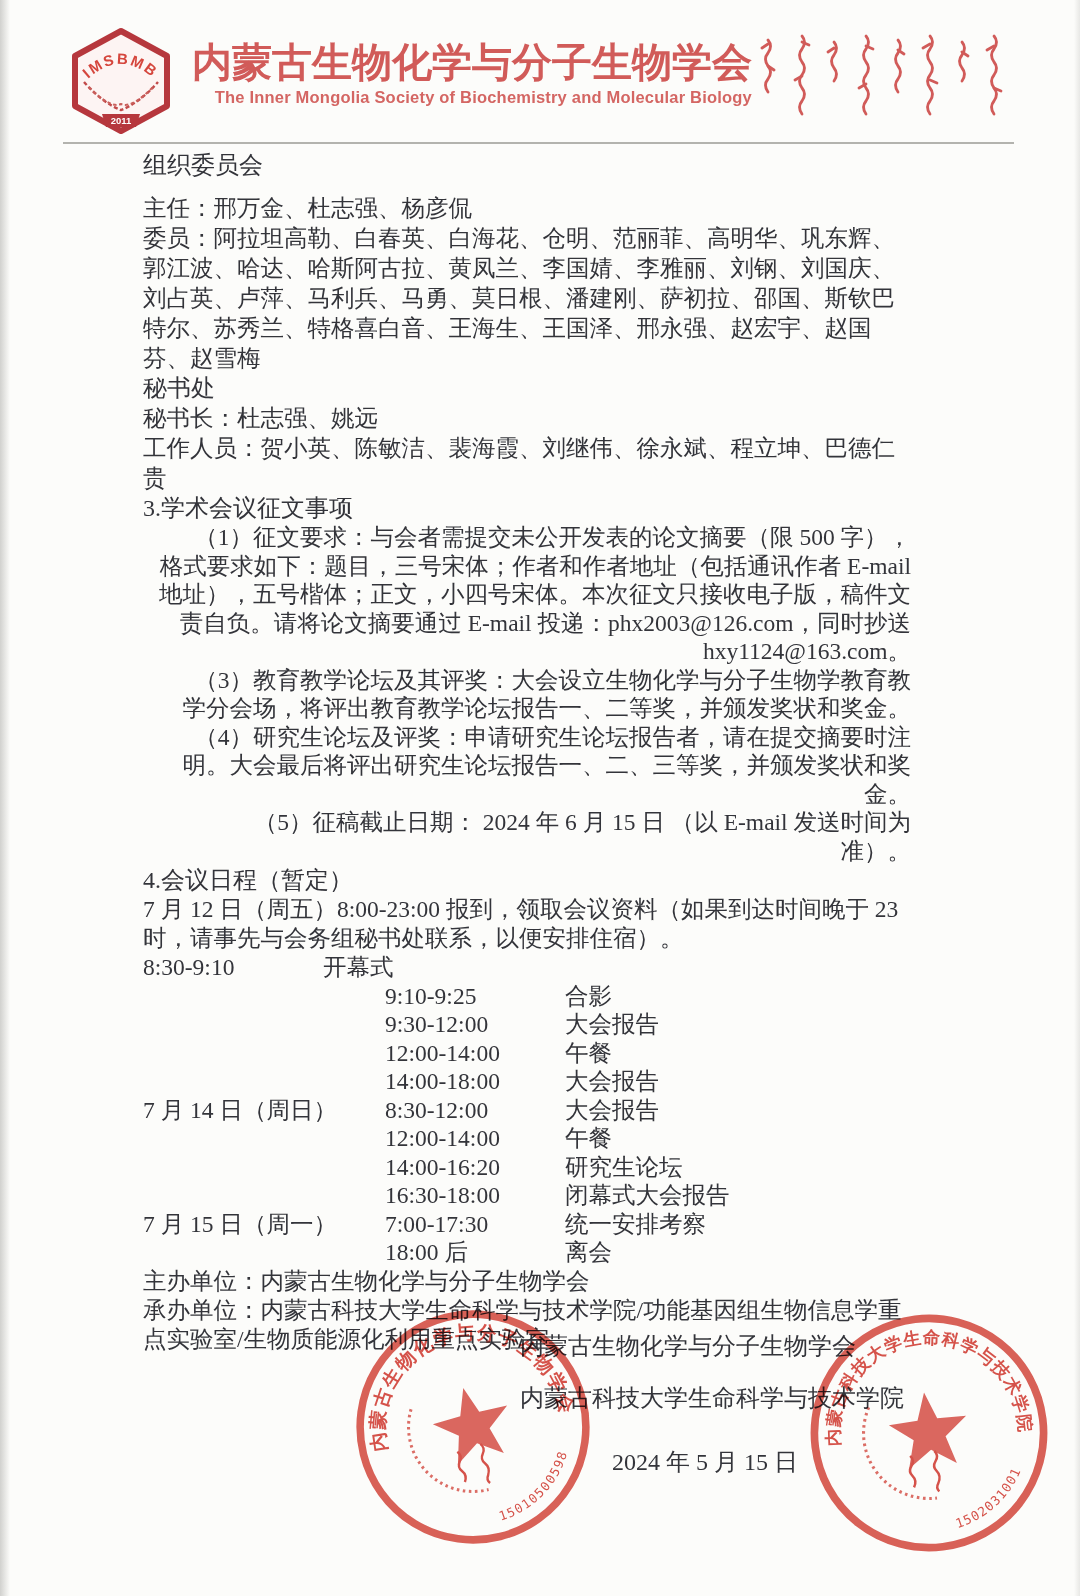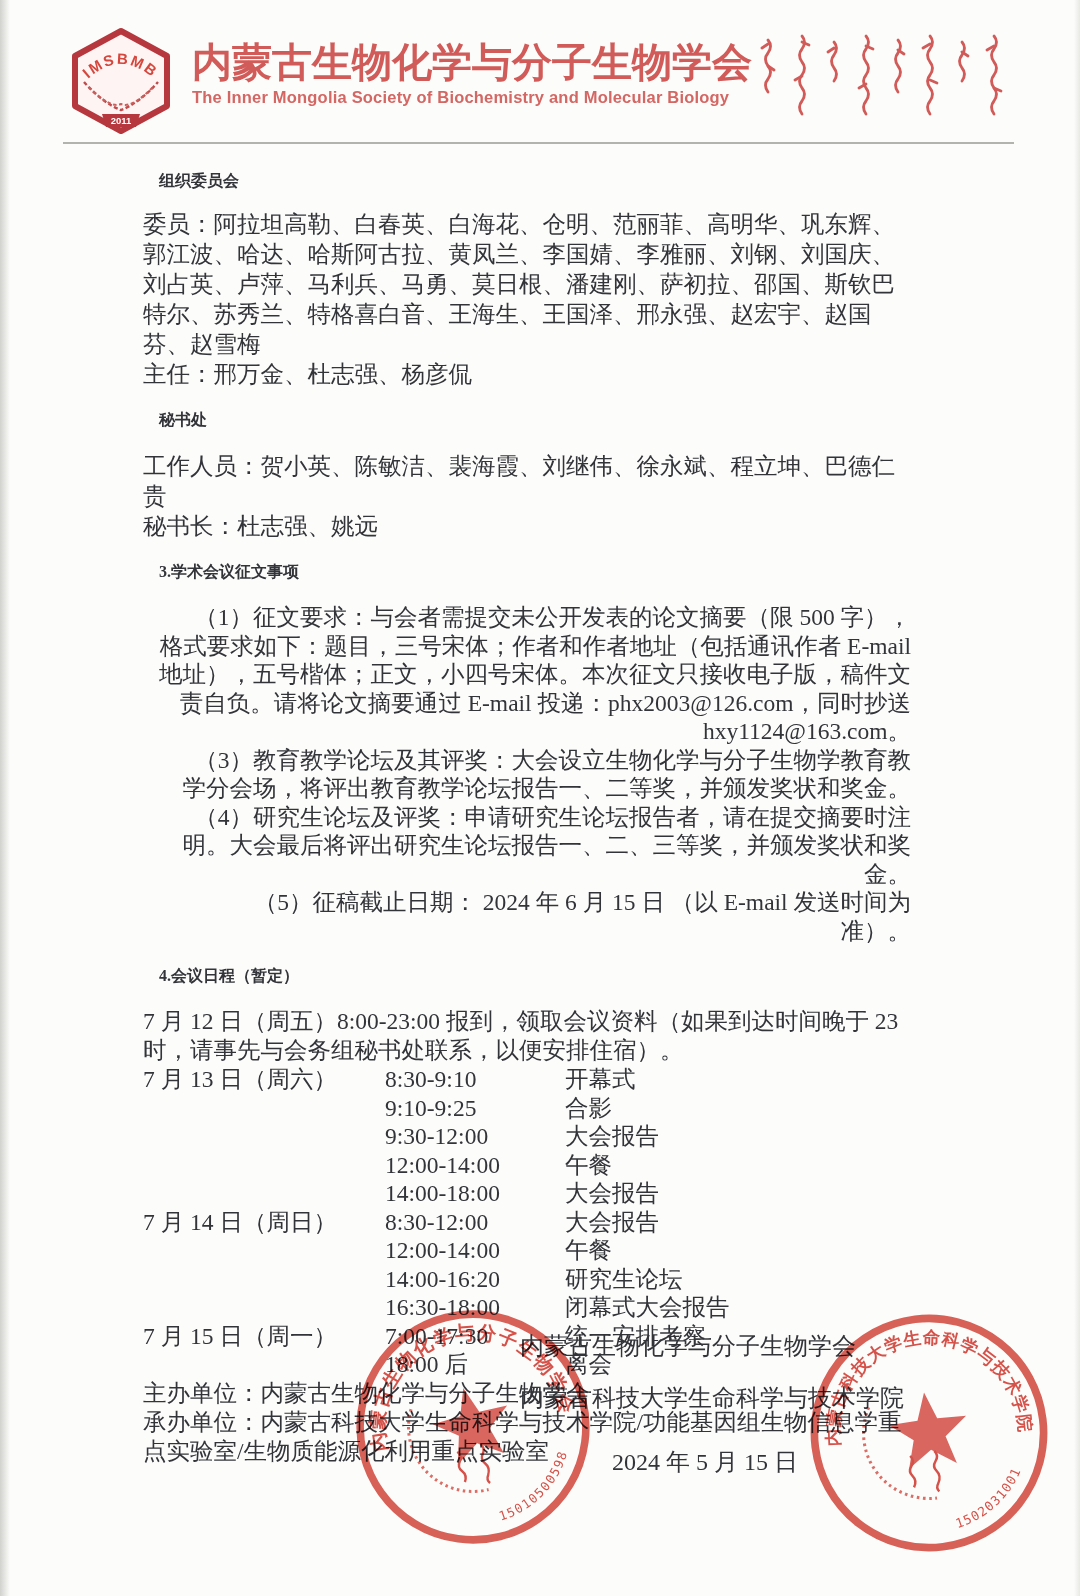--- a/index.html
+++ b/index.html
@@ -24,26 +24,27 @@
   .title-block{margin-left:14px;padding-top:16px;flex:0 0 auto;}
   .title-cn{
     font-family:"Liberation Sans","DejaVu Sans",sans-serif;
     font-size:40px;font-weight:700;color:#d15b59;letter-spacing:0px;line-height:1.1;
     white-space:nowrap;
   }
   .title-en{
     font-family:"Liberation Sans","DejaVu Sans",sans-serif;
     font-size:16.5px;font-weight:700;color:#d46663;letter-spacing:.2px;margin-top:4px;
     white-space:nowrap;
+    text-align:right;
   }
   .mong{margin-left:6px;margin-top:8px;flex:0 0 auto;}
   .divider{position:absolute;left:63px;right:66px;top:142px;border-top:2px solid #b3b3ae;}
   
   .content{position:absolute;left:143px;top:150px;width:768px;font-size:23.5px;}
-  .content h2{font-size:16px;font-weight:700;margin:16px;line-height:30px;}
+  .content h2{font-size:24px;font-weight:400;margin:0;line-height:30px;}
   .content h2.gap-after{margin-bottom:13px;}
   .content p{margin:0;line-height:30px;}
   .content p.para{line-height:28.5px;text-indent:2em;text-align:right;}
   .content p.tight{line-height:29px;}
   .sch-row{display:flex;line-height:28.5px;}
   .sch-date{width:242px;flex:0 0 auto;}
   .sch-time{width:180px;flex:0 0 auto;}
   .sch-event{flex:1;}
   
   .sig{position:absolute;font-size:24px;white-space:nowrap;z-index:3;}
@@ -99,39 +100,38 @@
       <path d="M204 20 l6 4"></path>
       <path d="M236 4 q5 6 0 13 q-5 6 0 13 q5 6 0 13 q-5 6 0 13 q5 6 0 13 q-5 6 0 13"></path>
       <path d="M236 14 l-7 4 M236 56 l7 3"></path>
     </svg>
   </header>
 
   <div class="divider"></div>
 
   <main class="content">
     <h2 class="gap-after">组织委员会</h2>
+    <p>主任：邢万金、杜志强、杨彦侃</p>
     <p>委员：阿拉坦高勒、白春英、白海花、仓明、范丽菲、高明华、巩东辉、郭江波、哈达、哈斯阿古拉、黄凤兰、李国婧、李雅丽、刘钢、刘国庆、刘占英、卢萍、马利兵、马勇、莫日根、潘建刚、萨初拉、邵国、斯钦巴特尔、苏秀兰、特格喜白音、王海生、王国泽、邢永强、赵宏宇、赵国芬、赵雪梅</p>
-    <p>主任：邢万金、杜志强、杨彦侃</p>
 
     <h2>秘书处</h2>
+    <p>秘书长：杜志强、姚远</p>
     <p>工作人员：贺小英、陈敏洁、裴海霞、刘继伟、徐永斌、程立坤、巴德仁贵</p>
-    <p>秘书长：杜志强、姚远</p>
 
     <h2>3.学术会议征文事项</h2>
     <p class="para">（1）征文要求：与会者需提交未公开发表的论文摘要（限 500 字），格式要求如下：题目，三号宋体；作者和作者地址（包括通讯作者 E-mail 地址），五号楷体；正文，小四号宋体。本次征文只接收电子版，稿件文责自负。请将论文摘要通过 E-mail 投递：phx2003@126.com，同时抄送 hxy1124@163.com。</p>
     <p class="para">（3）教育教学论坛及其评奖：大会设立生物化学与分子生物学教育教学分会场，将评出教育教学论坛报告一、二等奖，并颁发奖状和奖金。</p>
     <p class="para">（4）研究生论坛及评奖：申请研究生论坛报告者，请在提交摘要时注明。大会最后将评出研究生论坛报告一、二、三等奖，并颁发奖状和奖金。</p>
     <p class="para">（5）征稿截止日期： 2024 年 6 月 15 日 （以 E-mail 发送时间为准）。</p>
 
     <h2>4.会议日程（暂定）</h2>
     <p class="tight">7 月 12 日（周五）8:00-23:00 报到，领取会议资料（如果到达时间晚于 23 时，请事先与会务组秘书处联系，以便安排住宿）。</p>
 
     <div class="schedule">
       <div class="sch-row">
-        <span class="sch-date">7 月 13 日（周六）</span>
         <span class="sch-time">8:30-9:10</span>
         <span class="sch-event">开幕式</span>
       </div>
       <div class="sch-row">
         <span class="sch-date"></span>
         <span class="sch-time">9:10-9:25</span>
         <span class="sch-event">合影</span>
       </div>
       <div class="sch-row">
         <span class="sch-date"></span>

